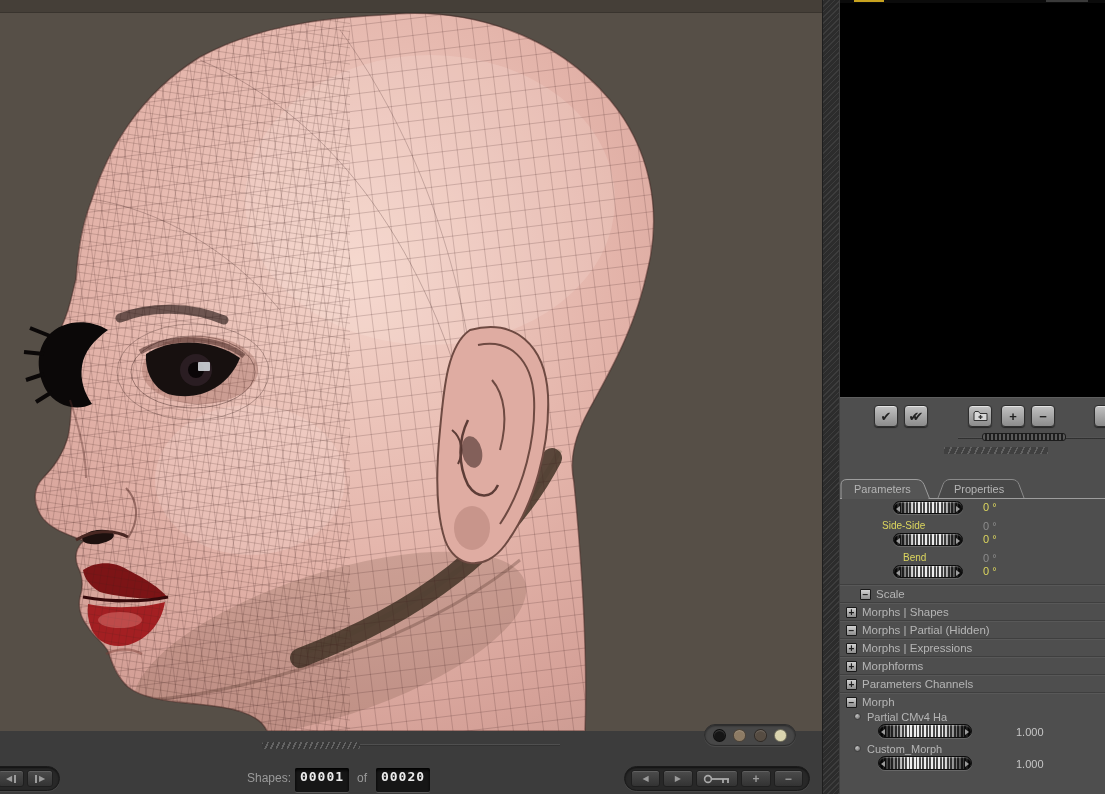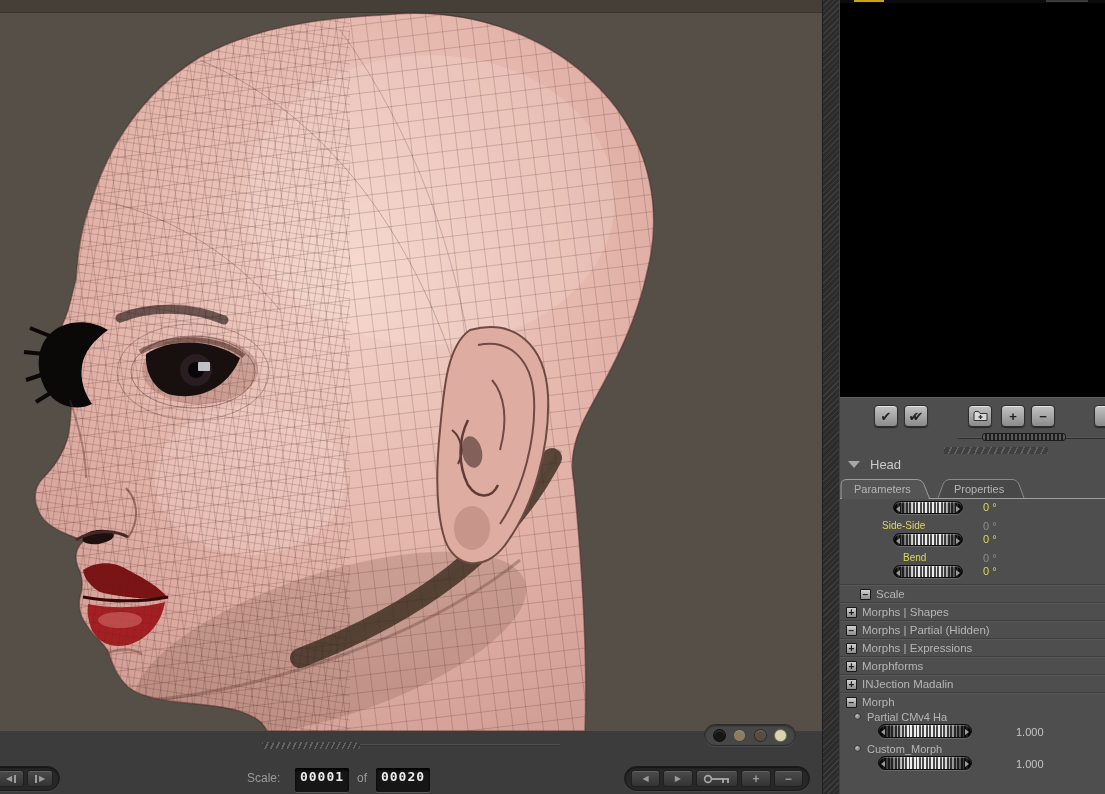--- a/index.html
+++ b/index.html
@@ -226,21 +226,21 @@
     <div class="tbtn small">
       <span>◀</span>
         <span class="bar"></span>
     </div>
     <div class="tbtn small">
       <span class="bar"></span>
         <span>▶</span>
     </div>
   </div>
 
-  <span class="framebar-label">Scale:</span>
+  <span class="framebar-label">Shapes:</span>
   <div class="framebox cur">00001</div>
   <span class="of-label">of</span>
   <div class="framebox tot">00020</div>
 
   <div class="pill pill-right">
     <div class="tbtn med">
       <span>◀</span>
     </div>
     <div class="tbtn med">
       <span>▶</span>
@@ -293,24 +293,20 @@
       <div class="sqbtn" style="left:191px;">
         <span>−</span>
       </div>
       <div class="sqbtn" style="left:254px;"></div>
     </div>
 
     <div class="sash-line"></div>
     <div class="sash-drum"></div>
     <div class="hatchrow"></div>
 
-    <div class="actor-header">
-      <span class="tri-down"></span>
-      <span class="actor-title">Head</span>
-    </div>
 
     <svg class="tabs-svg" width="265" height="22">
       <line x1="0" y1="21.5" x2="265" y2="21.5" stroke="#9d9d9d"></line>
       <path d="M1,21.5 L1,8 Q1,2.5 7,2.5 L76,2.5 Q82,2.5 84,7.5 L89.5,21.5 L1,21.5 Z" fill="#555" stroke="#9d9d9d"></path>
       <path d="M98,21 L103,7.5 Q105,2.5 110,2.5 L172,2.5 Q177,2.5 179,7.5 L184,21" fill="#484848" stroke="#8a8a8a"></path>
       <line x1="2" y1="21.5" x2="88.5" y2="21.5" stroke="#555"></line>
       <text x="14" y="16">Parameters</text>
       <text x="114" y="16">Properties</text>
     </svg>
 
@@ -344,21 +340,21 @@
       <div class="grouprow" style="top:140px;">
         <span class="expbox">+</span>
         <span class="glabel">Morphs | Expressions</span>
       </div>
       <div class="grouprow" style="top:158px;">
         <span class="expbox">+</span>
         <span class="glabel">Morphforms</span>
       </div>
       <div class="grouprow" style="top:176px;">
         <span class="expbox">+</span>
-        <span class="glabel">INJection Madalin</span>
+        <span class="glabel">Parameters Channels</span>
       </div>
       <div class="grouprow" style="top:194px;">
         <span class="expbox">−</span>
         <span class="glabel">Morph</span>
       </div>
 
       <span class="morphdot" style="top:214px;"></span>
       <span class="mlabel" style="top:212px;">Partial CMv4 Ha</span>
       <div class="dial wide" style="left:38px;top:225px;"></div>
       <span class="mval" style="top:227px;">1.000</span>

